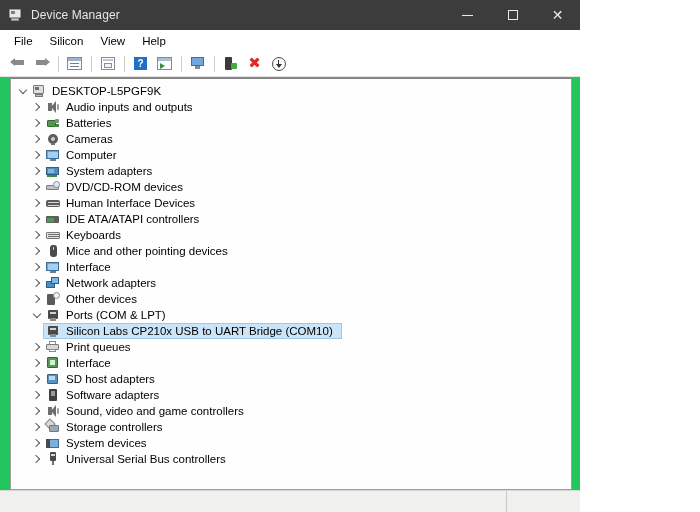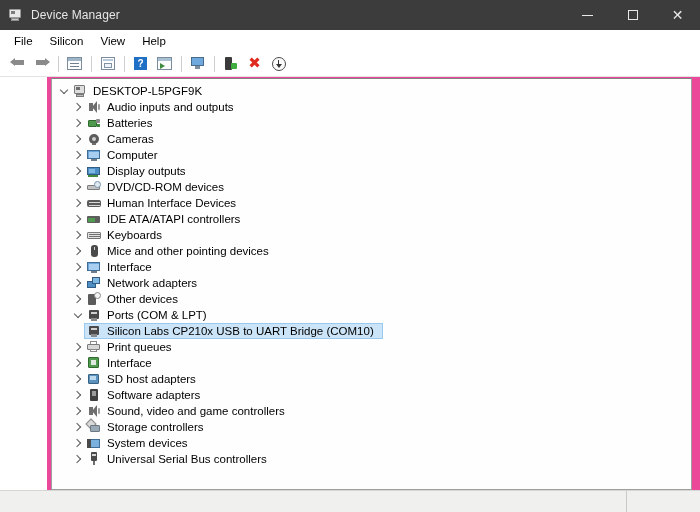--- a/index.html
+++ b/index.html
@@ -5,21 +5,21 @@
 <style>
   html, body {
     margin: 0; padding: 0;
     width: 700px; height: 512px;
     overflow: hidden;
     background: #ffffff;
     font-family: "Liberation Sans", sans-serif;
   }
   #app {
     position: relative;
-    width: 700px; height: 512px;
+    width: 580px; height: 512px;
     background: #ffffff;
     display: flex; flex-direction: column;
     box-sizing: border-box;
   }
 
   
   .titlebar {
     height: 30px;
     background: #3c3c3c;
     display: flex; align-items: center;
@@ -226,26 +226,25 @@
   .ico-disable::after {
     content:""; position:absolute; left:3.2px; top:6.5px;
     width:0; height:0;
     border-left:3px solid transparent; border-right:3px solid transparent;
     border-top:4px solid #333;
   }
 
   
   .content {
     flex: 1 1 auto;
-    padding: 1px 8px 0 4px;
+    padding: 1px 8px 0 10px;
     box-sizing: border-box;
     display: flex;
-    background: #ec4899;
+    background: #22c55e;
     min-height: 0;
-    margin-left: 47px;
   }
   .treepanel {
     flex: 1 1 auto;
     border: 1px solid #9e9e9e;
     border-top-color: #828282;
     background: #fdfefd;
     overflow: hidden;
     padding-top: 4px;
     box-sizing: border-box;
   }
@@ -568,21 +567,21 @@
 
         <div class="row depth1">
           <span class="chev collapsed">
               <span class="car"></span>
             </span>
           <span class="icon16 i-display">
               <span class="gc"></span>
               <span class="gg"></span>
               <span class="gp"></span>
             </span>
-          <span class="lbl">Display outputs</span>
+          <span class="lbl">System adapters</span>
         </div>
 
         <div class="row depth1">
           <span class="chev collapsed">
               <span class="car"></span>
             </span>
           <span class="icon16 i-dvd">
               <span class="dvr"></span>
               <span class="dvd2"></span>
             </span>

